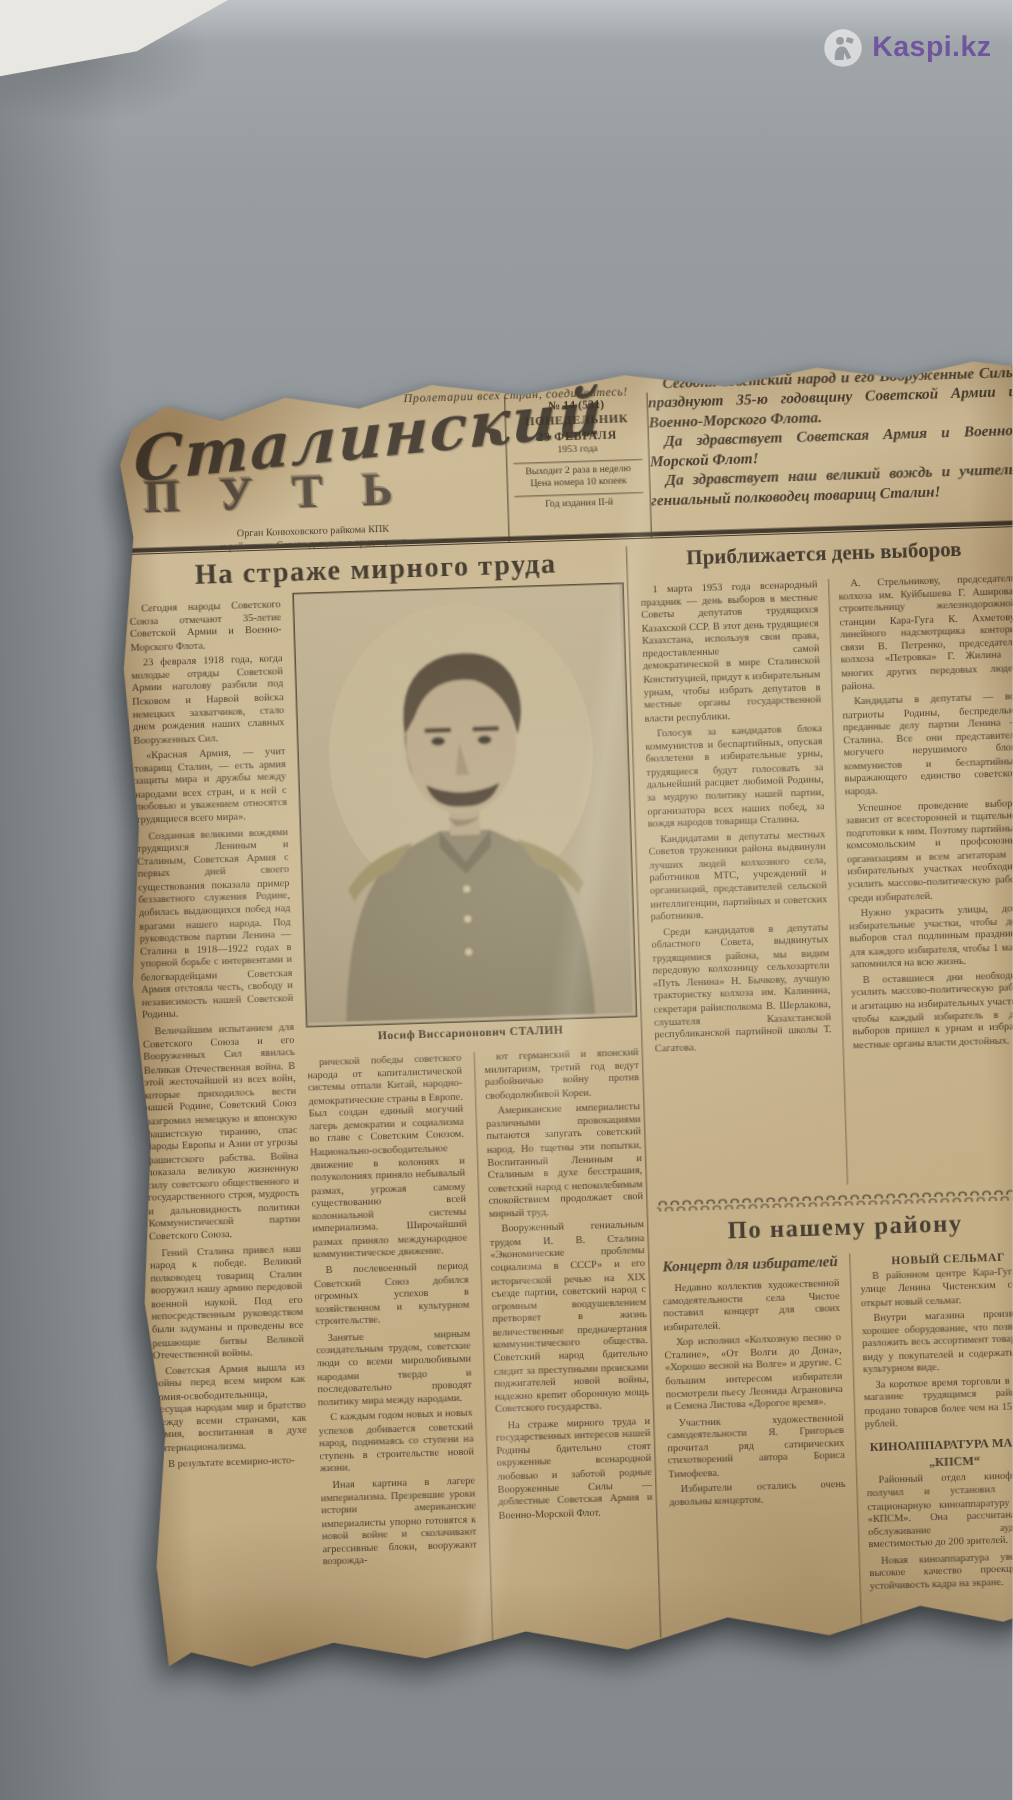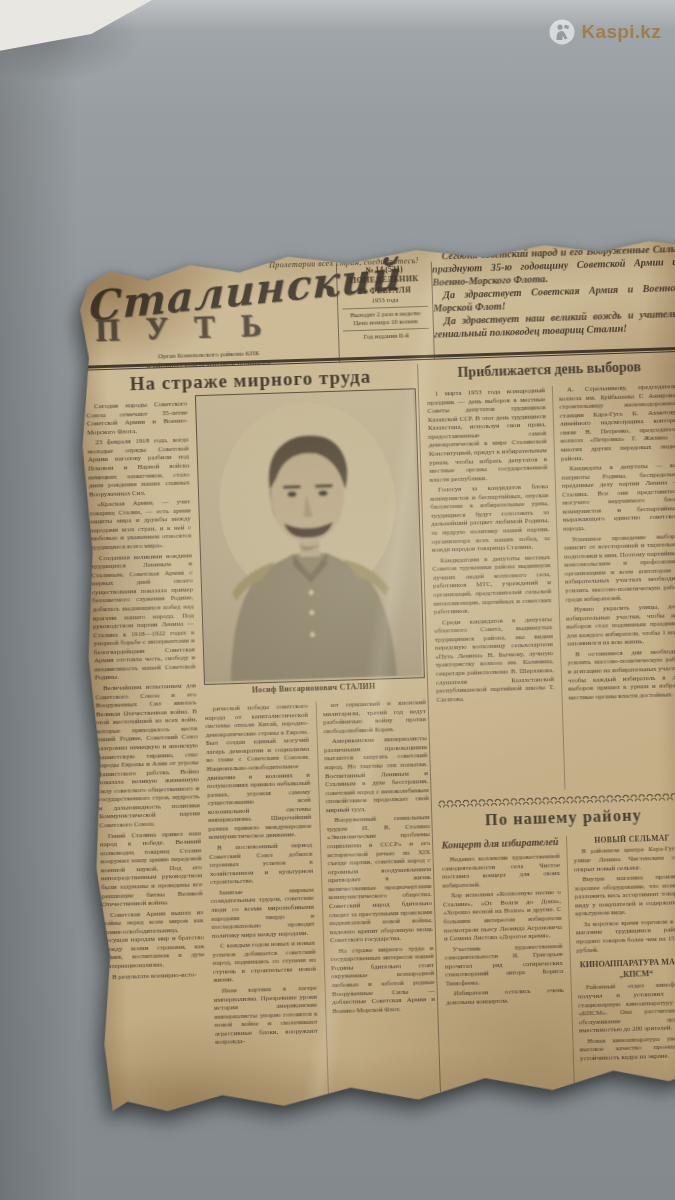--- a/index.html
+++ b/index.html
@@ -11,21 +11,21 @@
     background:linear-gradient(180deg,rgba(255,255,255,.30),rgba(255,255,255,0));}
   .wall-left{position:absolute;top:0;left:0;bottom:0;width:78px;
     background:linear-gradient(90deg,rgba(38,42,44,.22),rgba(38,42,44,0));}
   .sill{position:absolute;top:0;left:0;width:152px;height:62px;background:#e9e7e2;
     clip-path:polygon(0 0,100% 0,60% 55%,0 82%);}
   .sill-shadow{position:absolute;top:6px;left:0;width:170px;height:80px;
     background:radial-gradient(120px 60px at 30% 40%,rgba(40,44,46,.25),transparent 75%);}
 
   
   .watermark{position:absolute;top:19px;right:14px;display:flex;align-items:center;gap:7px;opacity:.58;z-index:50;}
-  .wm-label{color:#a16207;font-family:"Liberation Sans",sans-serif;font-weight:700;font-size:19px;letter-spacing:.3px;}
+  .wm-label{color:#4c1d95;font-family:"Liberation Sans",sans-serif;font-weight:700;font-size:19px;letter-spacing:.3px;}
 
   
   .paper-wrap{position:absolute;left:74px;top:252px;width:612px;height:880px;
     transform:rotate(-1.8deg);transform-origin:30px 20px;
     filter:drop-shadow(-5px 9px 9px rgba(24,26,28,.5)) drop-shadow(2px 3px 4px rgba(24,26,28,.35));}
   .paper{position:absolute;inset:0;
     background:linear-gradient(165deg,#cfbd99 0%,#cab792 35%,#c3ae86 70%,#bca67e 100%);
     clip-path:polygon(2.2% 3.8%,6% 2.2%,12% 3.4%,19% 1.8%,27% 2.8%,35% 1.2%,45% 2.2%,56% .9%,67% 2%,77% .8%,86% 1.8%,94% .7%,100% 1.3%,
       100% 50%,96.6% 52.6%,100% 55.6%,
       100% 94.6%,93% 96.2%,84% 94.8%,74% 96.8%,63% 95.2%,52% 97.4%,41% 95.8%,30% 97.6%,20% 96.2%,11% 97.8%,4.5% 96.6%,

